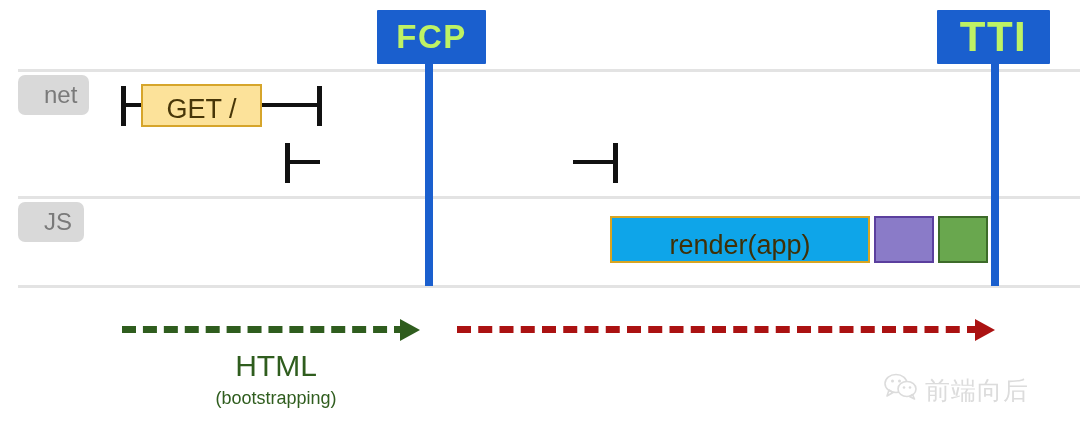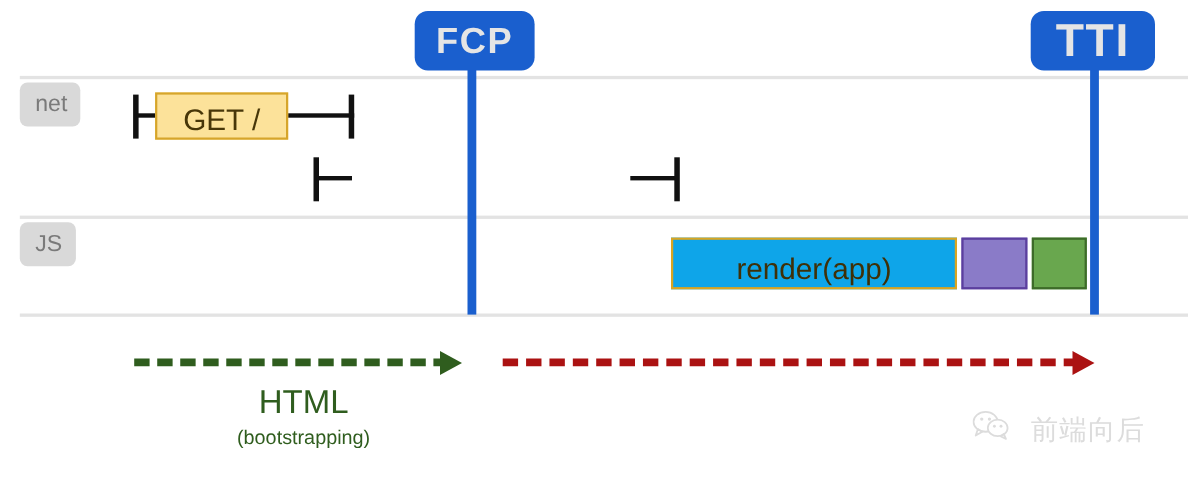--- a/index.html
+++ b/index.html
@@ -25,40 +25,40 @@
     right: 0;
     height: 3px;
     background: #e3e3e3;
   }
 
   
   .lane-chip {
     position: absolute;
     background: #d9d9d9;
     color: #7a7a7a;
-    font-size: 21px;
+    font-size: 24px;
     line-height: 40px;
     height: 40px;
-    padding: 0 12px 0 14px;
+    padding: 0 12px 0 26px;
     border-radius: 7px;
     box-sizing: border-box;
     white-space: nowrap;
   }
 
   
   .marker-line {
     position: absolute;
     width: 8px;
     background: #1a5fce;
   }
   .marker-badge {
     position: absolute;
     background: #1a5fce;
-    color: #e5e5e5;
-    border-radius: 12px;
+    color: #bef264;
+    border-radius: 1px;
     text-align: center;
     font-weight: bold;
     letter-spacing: 1.5px;
     box-sizing: border-box;
   }
   .marker-badge span {
     display: block;
   }
 
   
@@ -145,21 +145,21 @@
     line-height: 28px;
   }
   .phase-label.green { color: #2f5d1e; }
   .phase-label.red   { color: #ab1212; }
 
   
   .watermark {
     position: absolute;
     display: flex;
     align-items: center;
-    gap: 19px;
+    gap: 7px;
     color: #dcdcdc;
     font-size: 25px;
     white-space: nowrap;
   }
   .watermark .wm-text {
     letter-spacing: 1px;
   }
 </style>
 </head>
 <body>

